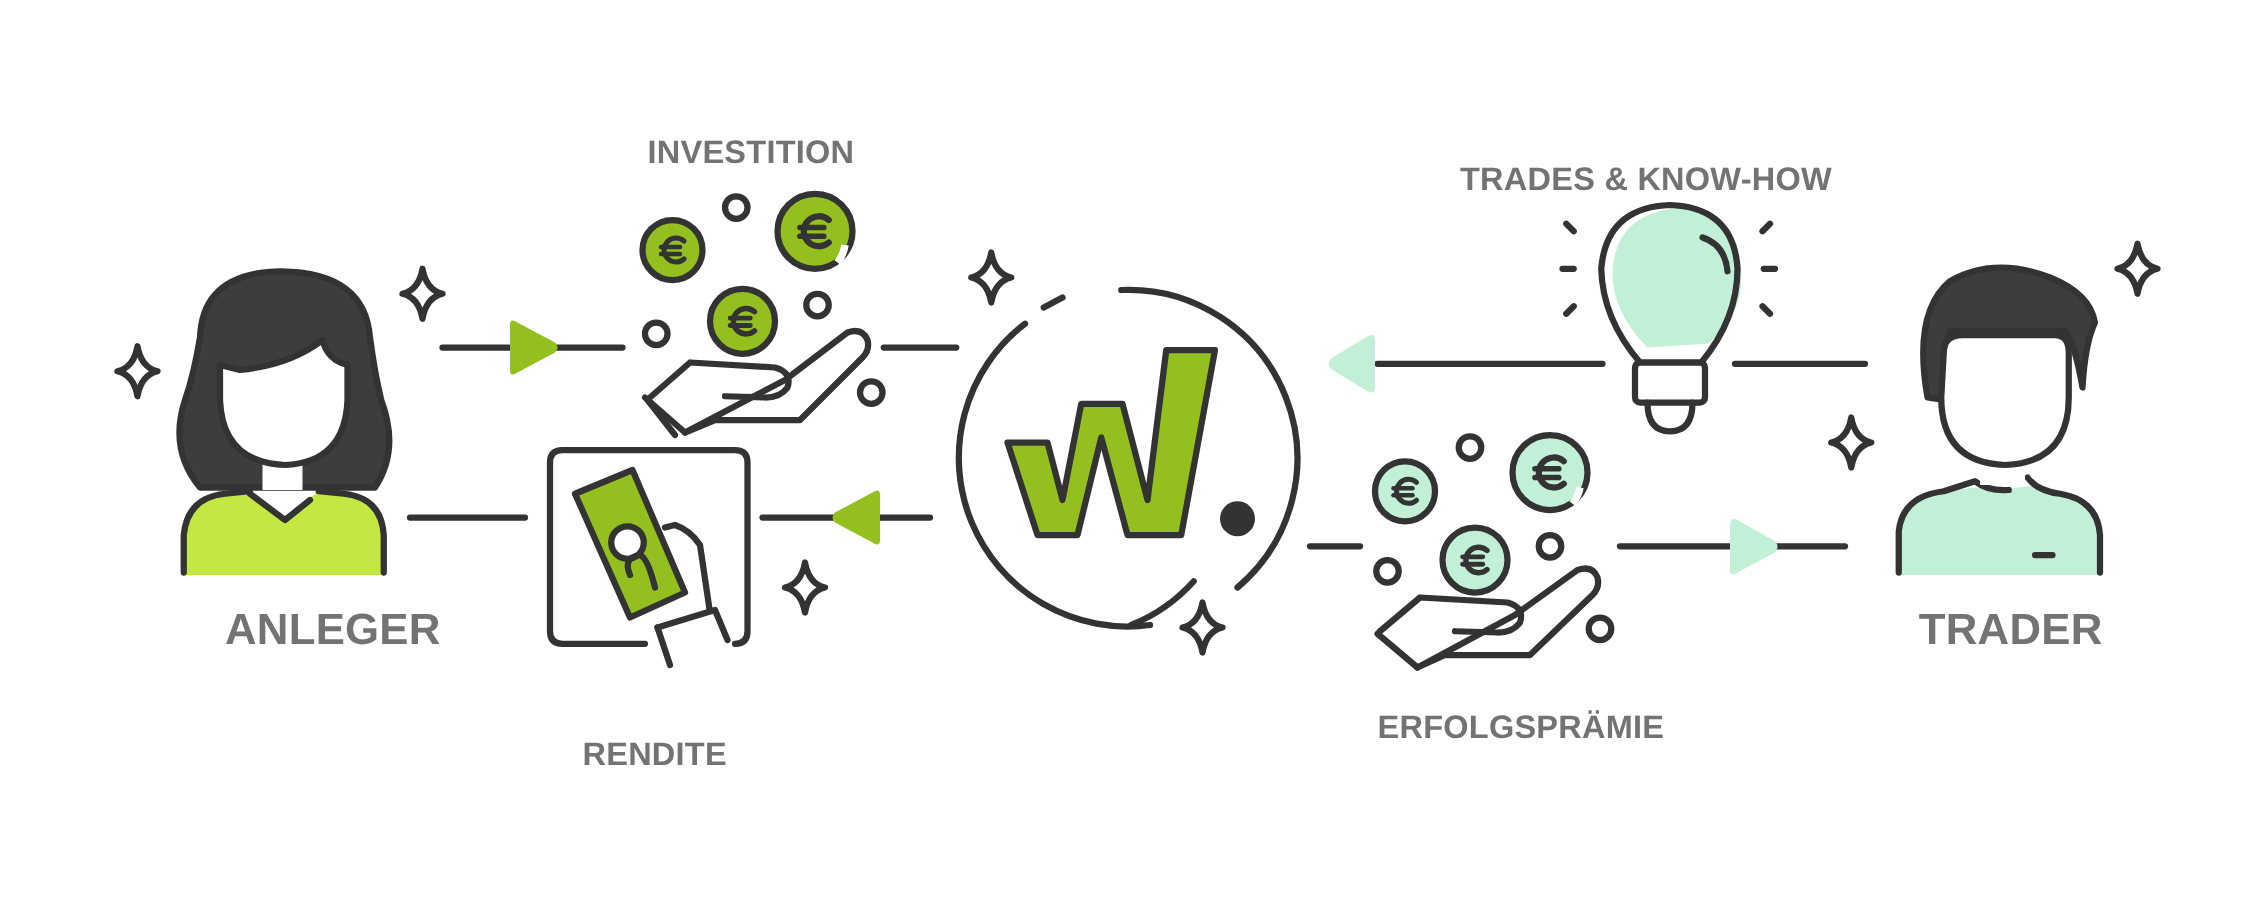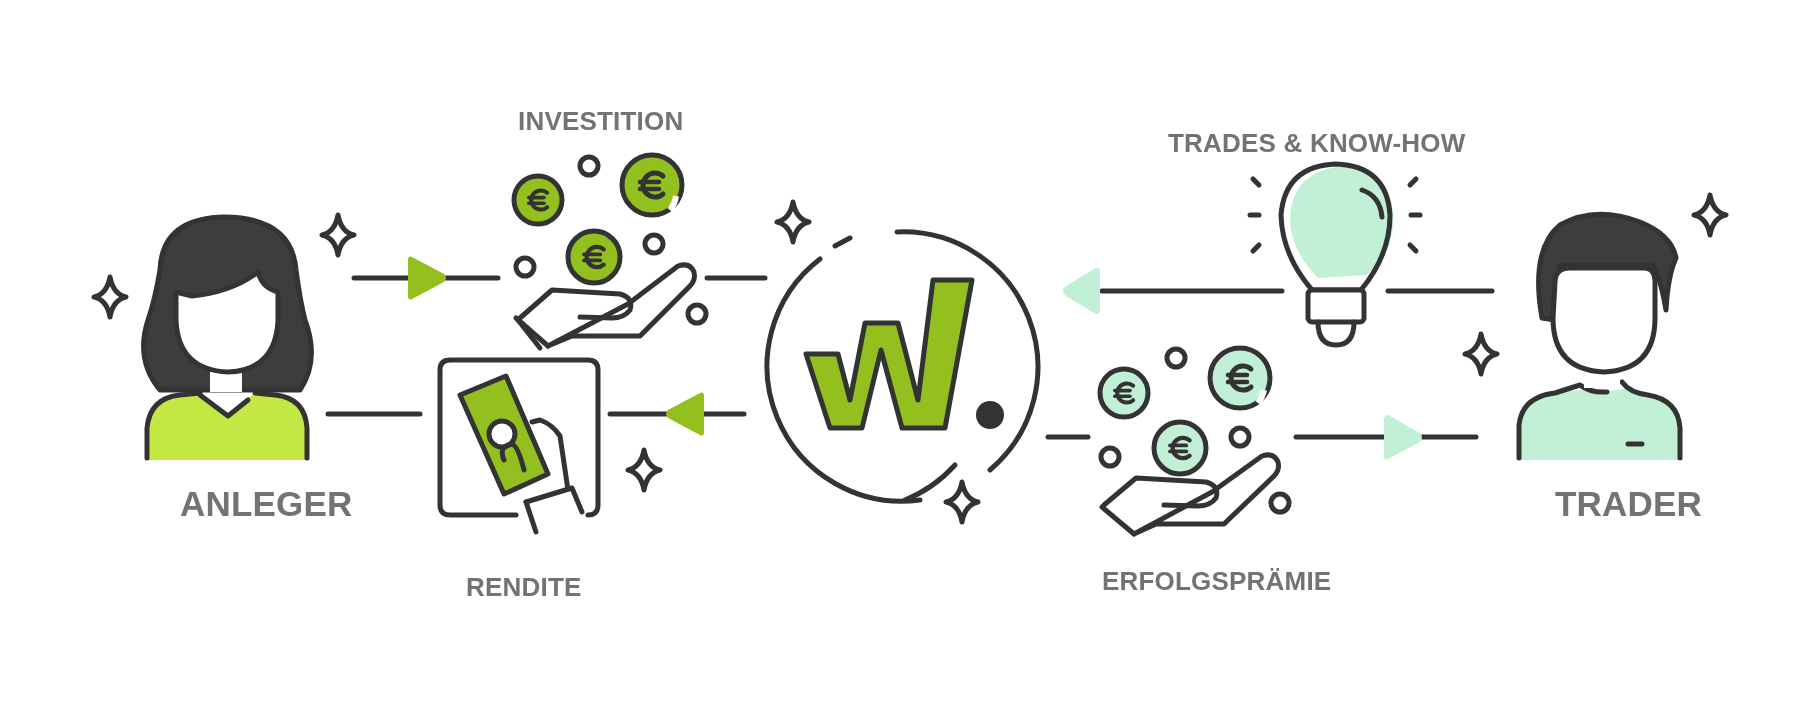--- a/index.html
+++ b/index.html
@@ -178,17 +178,17 @@
     <circle cx="1110" cy="457" r="9" class="st"></circle>
     <circle cx="1280" cy="503" r="9" class="st"></circle>
     <path d="M1104,505 L1136,478 L1206,482 Q1220,486 1216,498 Q1210,506 1198,506 L1164,505" class="st"></path>
     <path d="M1212,492 L1262,456 Q1274,452 1278,462 Q1280,470 1274,476 L1224,524 L1156,524 L1134,534 Z" class="st"></path>
     <path d="M1102,507 L1134,534" class="st"></path>
   </g>
 </svg>
 </div>
 
 <div class="label big" style="left:156px; top:484px;margin-left:24px;">ANLEGER</div>
-<div class="label big" style="left:1535px; top:484px;margin-left:20px;">TRADER</div>
+<div class="label big" style="left:1535px; top:484px;">TRADER</div>
 <div class="label small" style="left:518px; top:106px;">INVESTITION</div>
-<div class="label small" style="left:466px; top:572px;">RENDITE</div>
+<div class="label small" style="left:466px; top:588px;">RENDITE</div>
 <div class="label small" style="left:1168px; top:128px;">TRADES &amp; KNOW-HOW</div>
 <div class="label small" style="left:1102px; top:566px;">ERFOLGSPRÄMIE</div>
 
 </body></html>

